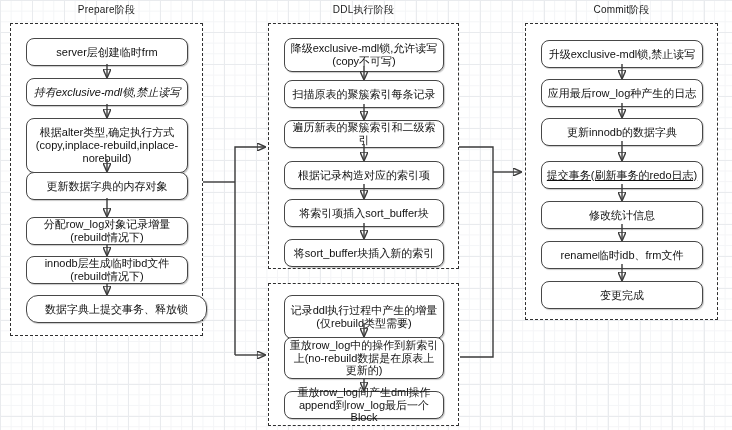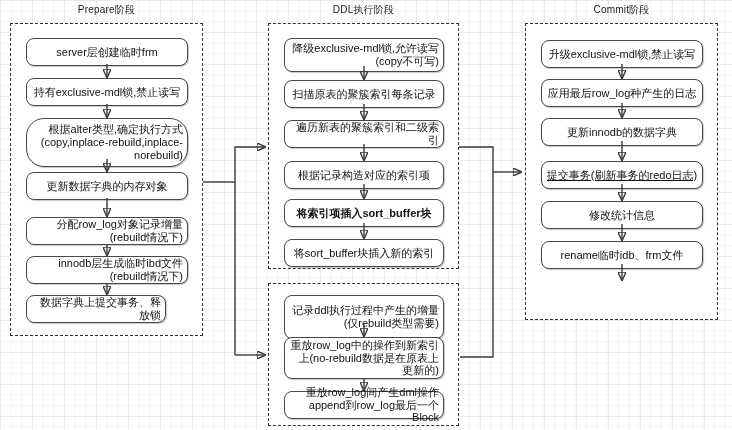--- a/index.html
+++ b/index.html
@@ -33,21 +33,21 @@
     z-index:1;
   }
   .node{
     position:absolute;
     box-sizing:border-box;
     background:#ffffff;
     border:1.3px solid #474747;
     border-radius:8px;
     box-shadow:1px 1px 1px rgba(0,0,0,.22);
     display:flex;align-items:center;justify-content:center;
-    text-align:right;
+    text-align:center;
     font-size:11px;line-height:1.18;color:#111;
     padding:13px 4px;
     z-index:2;
   }
   svg.wires{
     position:absolute;left:0;top:0;
     z-index:4;pointer-events:none;
   }
   svg.wires path{stroke:#3a3a3a;stroke-width:1.4;fill:none;}
 </style>
@@ -59,44 +59,45 @@
   <div class="phase-title" style="left:10px;width:193px;">Prepare阶段</div>
   <div class="phase-title" style="left:268px;width:191px;">DDL执行阶段</div>
   <div class="phase-title" style="left:525px;width:193px;">Commit阶段</div>
 
   <div class="container" style="left:10px;top:23px;width:193px;height:313px;"></div>
   <div class="container" style="left:268px;top:23px;width:191px;height:246px;"></div>
   <div class="container" style="left:268px;top:283px;width:191px;height:143px;"></div>
   <div class="container" style="left:525px;top:23px;width:193px;height:297px;"></div>
 
   <div class="node" style="left:26px;top:38px;width:162px;height:26px;">server层创建临时frm</div>
-  <div class="node" style="left:26px;top:78px;width:162px;height:26px;">持有exclusive-mdl锁,禁止读写</div>
-  <div class="node" style="left:26px;top:118px;width:162px;height:49px;border-radius:18px;">根据alter类型,确定执行方式(copy,inplace-rebuild,inplace-norebuild)</div>
+  <div class="node" style="left:26px;top:78px;width:162px;height:26px;font-style:italic;">持有exclusive-mdl锁,禁止读写</div>
+  <div class="node" style="left:26px;top:118px;width:162px;height:55px;">根据alter类型,确定执行方式(copy,inplace-rebuild,inplace-norebuild)</div>
   <div class="node" style="left:26px;top:172px;width:162px;height:26px;">更新数据字典的内存对象</div>
   <div class="node" style="left:26px;top:217px;width:162px;height:28px;">分配row_log对象记录增量(rebuild情况下)</div>
   <div class="node" style="left:26px;top:256px;width:162px;height:28px;">innodb层生成临时ibd文件(rebuild情况下)</div>
-  <div class="node" style="left:26px;top:295px;width:140px;height:26px;">数据字典上提交事务、释放锁</div>
+  <div class="node" style="left:26px;top:295px;width:181px;height:26px;border-radius:12px;">数据字典上提交事务、释放锁</div>
 
   <div class="node" style="left:284px;top:38px;width:160px;height:34px;">降级exclusive-mdl锁,允许读写(copy不可写)</div>
   <div class="node" style="left:284px;top:80px;width:160px;height:24px;font-family:Liberation Serif, serif;">扫描原表的聚簇索引每条记录</div>
   <div class="node" style="left:284px;top:120px;width:160px;height:24px;">遍历新表的聚簇索引和二级索引</div>
   <div class="node" style="left:284px;top:161px;width:160px;height:23px;">根据记录构造对应的索引项</div>
-  <div class="node" style="left:284px;top:199px;width:160px;height:24px;font-weight:bold;">将索引项插入sort_buffer块</div>
+  <div class="node" style="left:284px;top:199px;width:160px;height:24px;">将索引项插入sort_buffer块</div>
   <div class="node" style="left:284px;top:239px;width:160px;height:24px;">将sort_buffer块插入新的索引</div>
 
   <div class="node" style="left:284px;top:295px;width:160px;height:44px;border-radius:8px;">记录ddl执行过程中产生的增量(仅rebuild类型需要)</div>
   <div class="node" style="left:284px;top:337px;width:160px;height:42px;">重放row_log中的操作到新索引上(no-rebuild数据是在原表上更新的)</div>
   <div class="node" style="left:284px;top:391px;width:160px;height:28px;">重放row_log间产生dml操作append到row_log最后一个Block</div>
 
   <div class="node" style="left:541px;top:40px;width:162px;height:24px;">升级exclusive-mdl锁,禁止读写</div>
   <div class="node" style="left:541px;top:79px;width:162px;height:24px;">应用最后row_log种产生的日志</div>
   <div class="node" style="left:541px;top:118px;width:162px;height:23px;">更新innodb的数据字典</div>
   <div class="node" style="left:541px;top:161px;width:162px;height:23px;text-decoration:underline;">提交事务(刷新事务的redo日志)</div>
   <div class="node" style="left:541px;top:201px;width:162px;height:23px;">修改统计信息</div>
   <div class="node" style="left:541px;top:241px;width:162px;height:23px;">rename临时idb、frm文件</div>
+  <div class="node" style="left:541px;top:281px;width:162px;height:23px;">变更完成</div>
 
   <svg class="wires" width="732" height="430" viewBox="0 0 732 430">
     <defs>
       <marker id="ah" markerWidth="9" markerHeight="8" refX="8" refY="4" orient="auto" markerUnits="userSpaceOnUse">
         <path d="M0 0 L9 4 L0 8 Z" fill="#3a3a3a" stroke="none"></path>
       </marker>
     </defs>
 
     <g>
       <path d="M107 64 V77" marker-end="url(#ah)"></path>

